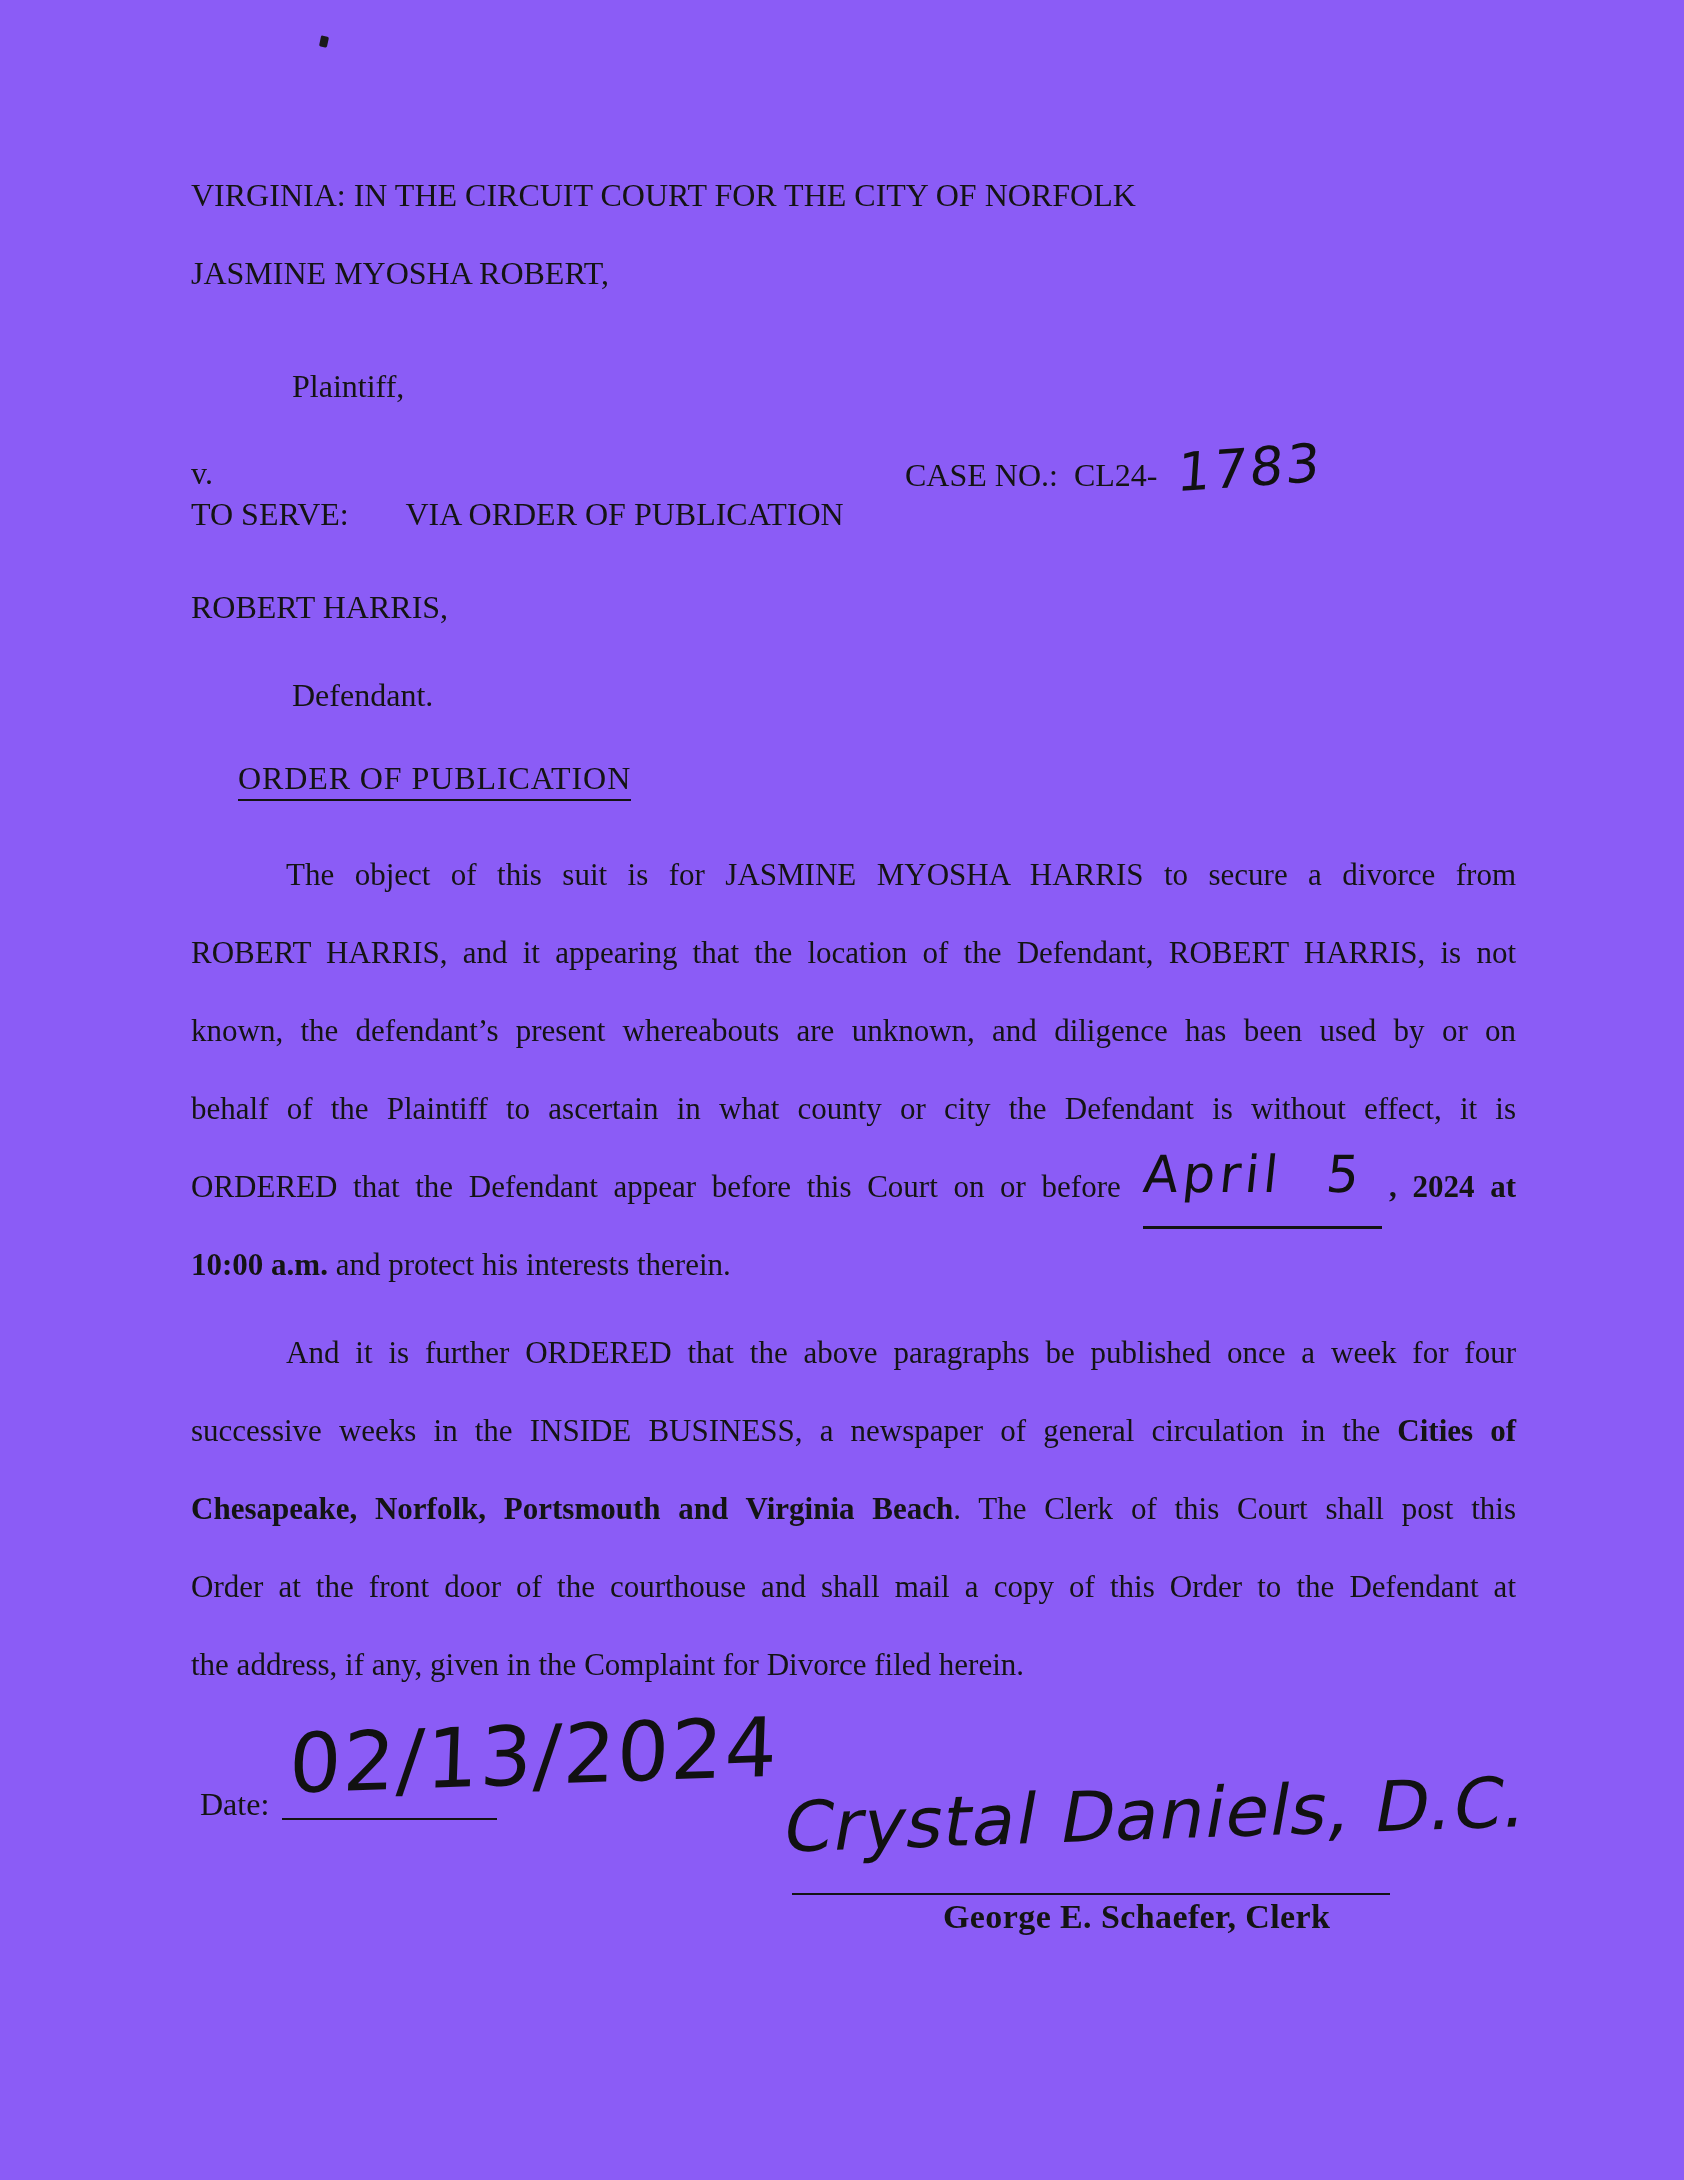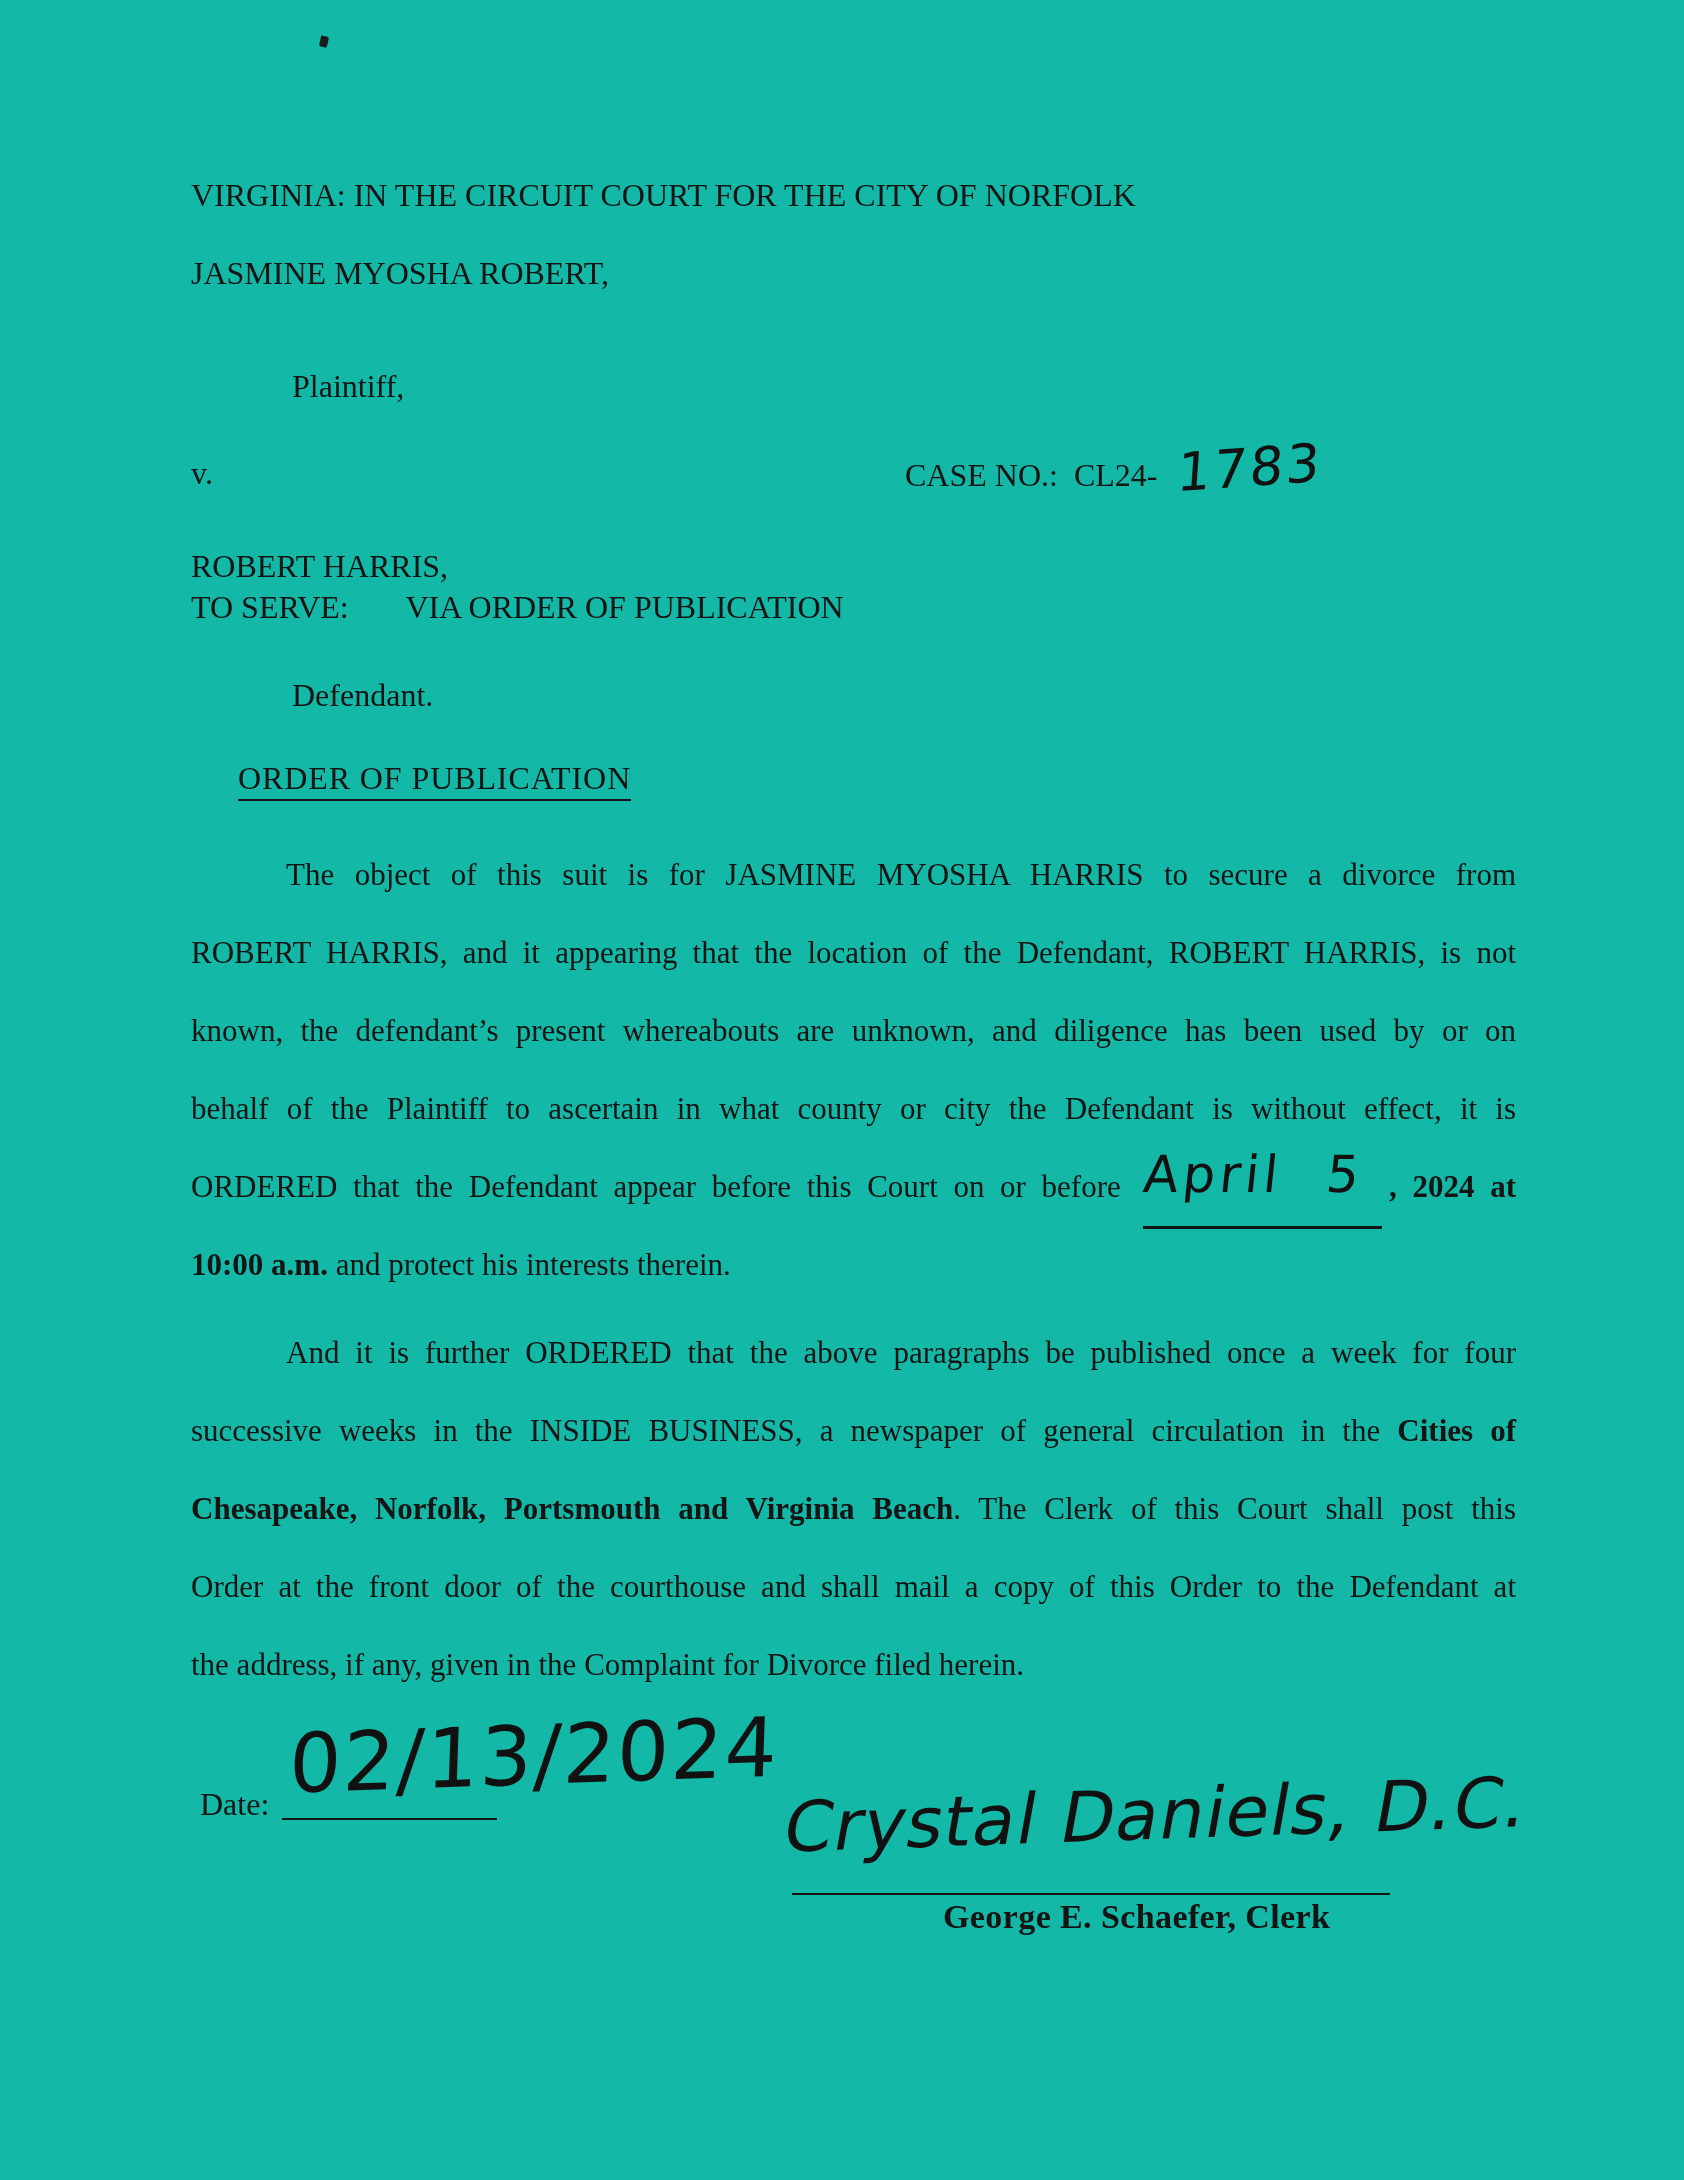--- a/index.html
+++ b/index.html
@@ -1,20 +1,20 @@
 <!DOCTYPE html>
 <html style="font-size:13.6px"><head>
 <meta charset="utf-8">
 <style>
   html,body{margin:0;padding:0;background:#e8e8e8;}
   .page{
     position:relative;
     width:1685px;height:2181px;
     margin:0 auto;
-    background:#14b8a6;
+    background:#8b5cf6;
     color:#141414;
     font-family:"Liberation Serif", serif;
     box-sizing:border-box;
     padding:0 169px 0 191px;
     overflow:hidden;
   }
   .speck{position:absolute;left:320px;top:36px;width:7.7px;height:11px;background:#1a1a1a;border-radius:1.7px;transform:rotate(12deg);}
   .hline{font-size:32px;line-height:41px;white-space:nowrap;}
   .l-court{margin-top:175px;}
   .l-plname{margin-top:37px;}
@@ -90,26 +90,26 @@
   <div class="hline l-pllabel">Plaintiff,</div>
 
   <div class="hline l-vs">
     <span>v.</span>
     <span class="case-group">
       <span>CASE NO.:&nbsp; CL24-</span>
       <span class="hw case-no-hw">1783</span>
     </span>
   </div>
 
-  <div class="hline l-robert">ROBERT HARRIS,</div>
-
   <div class="hline l-toserve">
     <span class="ts-label">TO SERVE:</span>
     <span>VIA ORDER OF PUBLICATION</span>
   </div>
+
+  <div class="hline l-robert">ROBERT HARRIS,</div>
 
   <div class="hline l-deflabel">Defendant.</div>
 
   <div class="l-title">
     <span class="title-text">ORDER OF PUBLICATION</span>
   </div>
 
   <div class="para" id="para1">
       <div class="tline just ind"><span>The object of this suit is for JASMINE MYOSHA HARRIS to secure a divorce from</span></div>
       <div class="tline just"><span>ROBERT HARRIS, and it appearing that the location of the Defendant, ROBERT HARRIS, is not</span></div>

